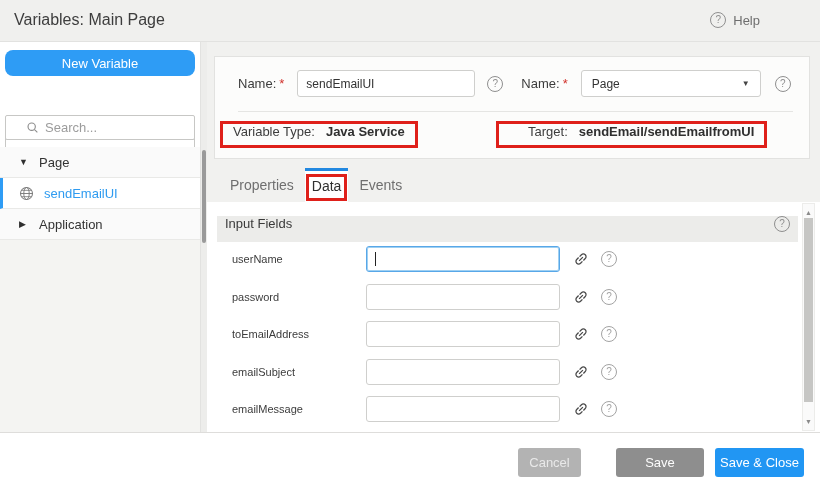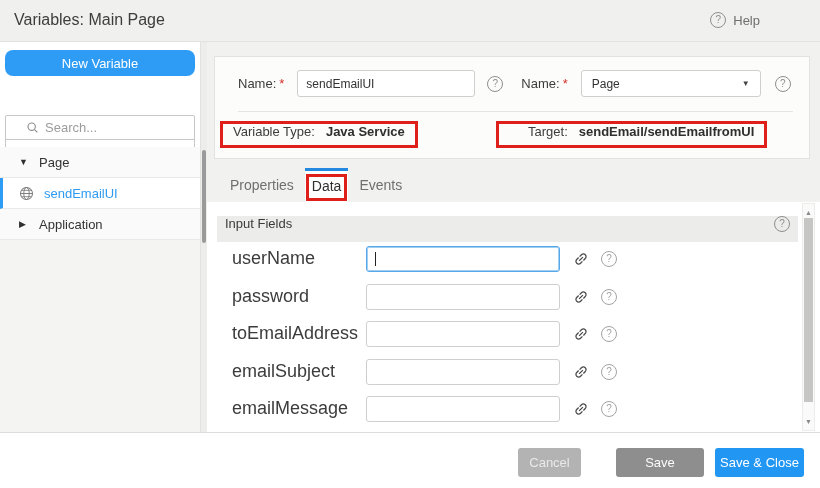--- a/index.html
+++ b/index.html
@@ -68,21 +68,21 @@
   .tab.active { position:relative; background:#fff; border-top:3px solid #2288e0; color:#2f2f2f;
                 line-height:31px; padding:0 7px; }
   .tab-red { position:absolute; left:1px; right:1px; top:3px; bottom:1px; border:3px solid #df201a; pointer-events:none; }
 
   .content { position:absolute; top:160px; left:0; right:0; bottom:0; background:#fff; }
   .if-hdr { position:absolute; top:14px; left:10px; right:22px; height:26px; background:#ececea;
             display:flex; align-items:flex-start; padding:0 8px; font-size:13px; color:#3a3a3a; }
   .if-hdr .qicon { margin-left:auto; }
 
   .frow { position:absolute; left:25px; height:27px; display:flex; align-items:center; }
-  .frow .flabel { width:134px; font-size:18px; color:#3c3c3c; }
+  .frow .flabel { width:134px; font-size:11px; color:#3c3c3c; }
   .fwrap { position:relative; width:194px; height:26px; }
   .fwrap input { width:100%; height:100%; border:1px solid #cfcfcd; border-radius:3px; background:#fff;
                  font-size:12px; font-family:inherit; padding:0 8px; outline:none; }
   .fwrap.focused input { border:1px solid #58a7e8; box-shadow:0 0 0 1px #9fd0f2 inset; }
   .caret-line { position:absolute; left:9px; top:6px; width:1px; height:14px; background:#222; }
   .link-btn { margin-left:13px; width:16px; height:16px; display:inline-flex; cursor:pointer; }
   .link-btn svg { transform:rotate(-45deg); }
   .frow .qicon { margin-left:12px; cursor:pointer; }
 
   .vscroll { position:absolute; top:161px; right:5px; width:13px; bottom:1px; background:#fafafa; border:1px solid #ececea; }

